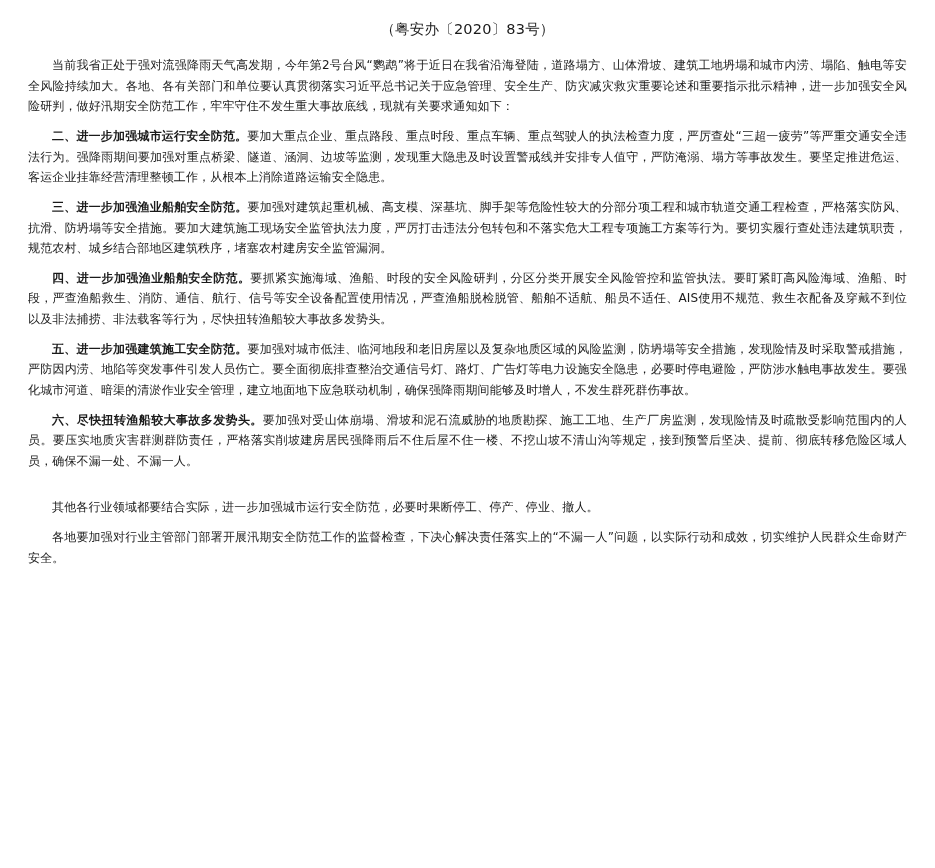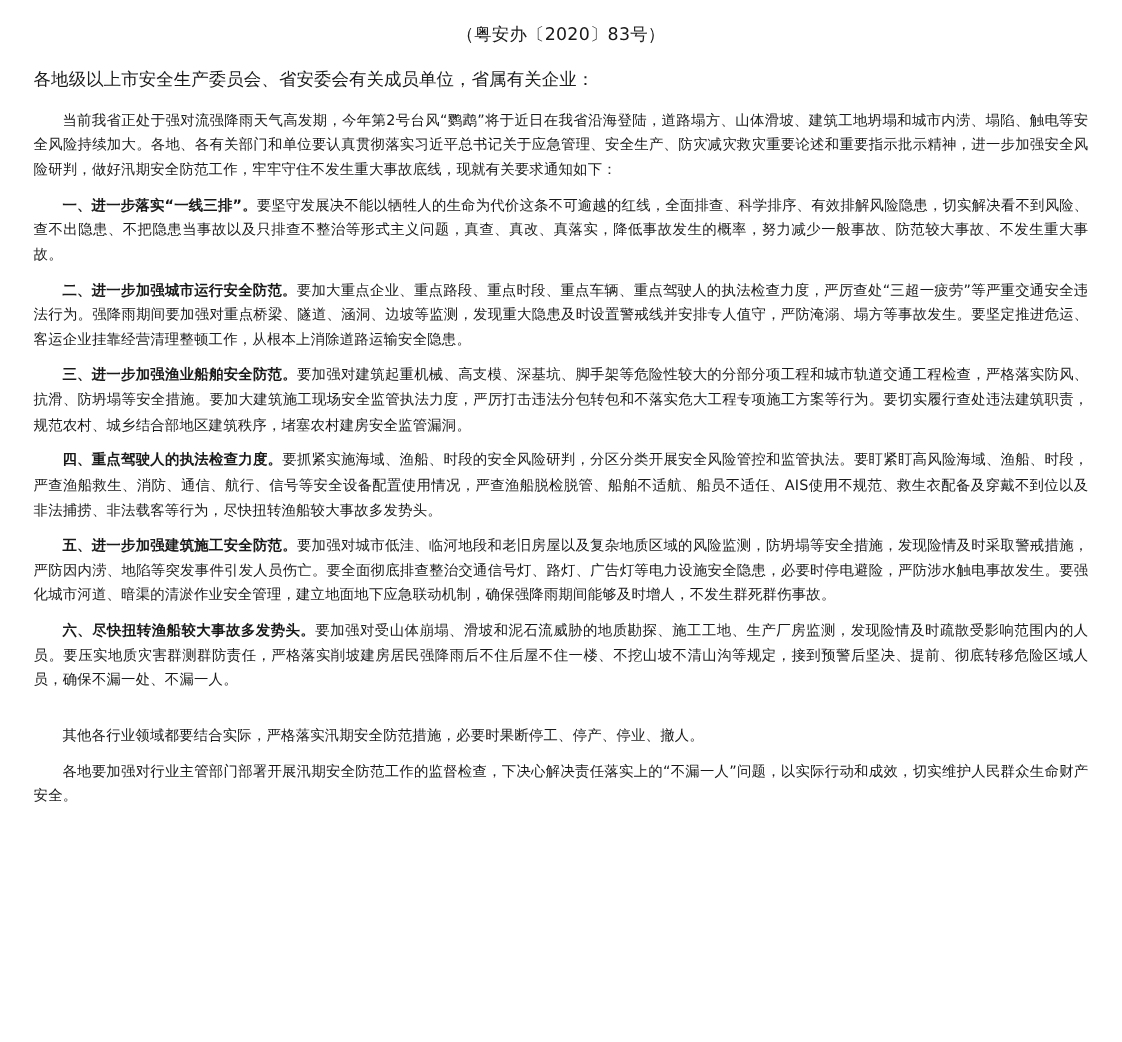--- a/index.html
+++ b/index.html
@@ -51,51 +51,47 @@
     margin-top: 26px;
   }
 </style>
 </head>
 <body>
 
 <div class="page">
 
   <div class="doc-number">（粤安办〔2020〕83号）</div>
 
-  <div class="addressee">各地级以上市安全生产委员会、省安委会有关成员单位，省属有关企业：</div>
 
   <p class="para">
     <span>当前我省正处于强对流强降雨天气高发期，今年第2号台风“鹦鹉”将于近日在我省沿海登陆，道路塌方、山体滑坡、建筑工地坍塌和城市内涝、塌陷、触电等安全风险持续加大。各地、各有关部门和单位要认真贯彻落实习近平总书记关于应急管理、安全生产、防灾减灾救灾重要论述和重要指示批示精神，进一步加强安全风险研判，做好汛期安全防范工作，牢牢守住不发生重大事故底线，现就有关要求通知如下：</span>
   </p>
 
-  <p class="para">
-    <b>一、进一步落实“一线三排”。</b><span>要坚守发展决不能以牺牲人的生命为代价这条不可逾越的红线，全面排查、科学排序、有效排解风险隐患，切实解决看不到风险、查不出隐患、不把隐患当事故以及只排查不整治等形式主义问题，真查、真改、真落实，降低事故发生的概率，努力减少一般事故、防范较大事故、不发生重大事故。</span>
-  </p>
 
   <p class="para">
     <b>二、进一步加强城市运行安全防范。</b><span>要加大重点企业、重点路段、重点时段、重点车辆、重点驾驶人的执法检查力度，严厉查处“三超一疲劳”等严重交通安全违法行为。强降雨期间要加强对重点桥梁、隧道、涵洞、边坡等监测，发现重大隐患及时设置警戒线并安排专人值守，严防淹溺、塌方等事故发生。要坚定推进危运、客运企业挂靠经营清理整顿工作，从根本上消除道路运输安全隐患。</span>
   </p>
 
   <p class="para">
     <b>三、进一步加强渔业船舶安全防范。</b><span>要加强对建筑起重机械、高支模、深基坑、脚手架等危险性较大的分部分项工程和城市轨道交通工程检查，严格落实防风、抗滑、防坍塌等安全措施。要加大建筑施工现场安全监管执法力度，严厉打击违法分包转包和不落实危大工程专项施工方案等行为。要切实履行查处违法建筑职责，规范农村、城乡结合部地区建筑秩序，堵塞农村建房安全监管漏洞。</span>
   </p>
 
   <p class="para">
-    <b>四、重点驾驶人的执法检查力度。</b><span>要抓紧实施海域、渔船、时段的安全风险研判，分区分类开展安全风险管控和监管执法。要盯紧盯高风险海域、渔船、时段，严查渔船救生、消防、通信、航行、信号等安全设备配置使用情况，严查渔船脱检脱管、船舶不适航、船员不适任、AIS使用不规范、救生衣配备及穿戴不到位以及非法捕捞、非法载客等行为，尽快扭转渔船较大事故多发势头。</span>
+    <b>四、进一步加强渔业船舶安全防范。</b><span>要抓紧实施海域、渔船、时段的安全风险研判，分区分类开展安全风险管控和监管执法。要盯紧盯高风险海域、渔船、时段，严查渔船救生、消防、通信、航行、信号等安全设备配置使用情况，严查渔船脱检脱管、船舶不适航、船员不适任、AIS使用不规范、救生衣配备及穿戴不到位以及非法捕捞、非法载客等行为，尽快扭转渔船较大事故多发势头。</span>
   </p>
 
   <p class="para">
     <b>五、进一步加强建筑施工安全防范。</b><span>要加强对城市低洼、临河地段和老旧房屋以及复杂地质区域的风险监测，防坍塌等安全措施，发现险情及时采取警戒措施，严防因内涝、地陷等突发事件引发人员伤亡。要全面彻底排查整治交通信号灯、路灯、广告灯等电力设施安全隐患，必要时停电避险，严防涉水触电事故发生。要强化城市河道、暗渠的清淤作业安全管理，建立地面地下应急联动机制，确保强降雨期间能够及时增人，不发生群死群伤事故。</span>
   </p>
 
   <p class="para">
     <b>六、尽快扭转渔船较大事故多发势头。</b><span>要加强对受山体崩塌、滑坡和泥石流威胁的地质勘探、施工工地、生产厂房监测，发现险情及时疏散受影响范围内的人员。要压实地质灾害群测群防责任，严格落实削坡建房居民强降雨后不住后屋不住一楼、不挖山坡不清山沟等规定，接到预警后坚决、提前、彻底转移危险区域人员，确保不漏一处、不漏一人。</span>
   </p>
 
   <p class="para tail">
-    <span>其他各行业领域都要结合实际，严格落实汛期安全防范措施，必要时果断停工、停产、停业、撤人。</span>
+    <span>其他各行业领域都要结合实际，进一步加强城市运行安全防范，必要时果断停工、停产、停业、撤人。</span>
   </p>
 
   <p class="para">
     <span>各地要加强对行业主管部门部署开展汛期安全防范工作的监督检查，下决心解决责任落实上的“不漏一人”问题，以实际行动和成效，切实维护人民群众生命财产安全。</span>
   </p>
 
 </div>
 
 </body></html>

